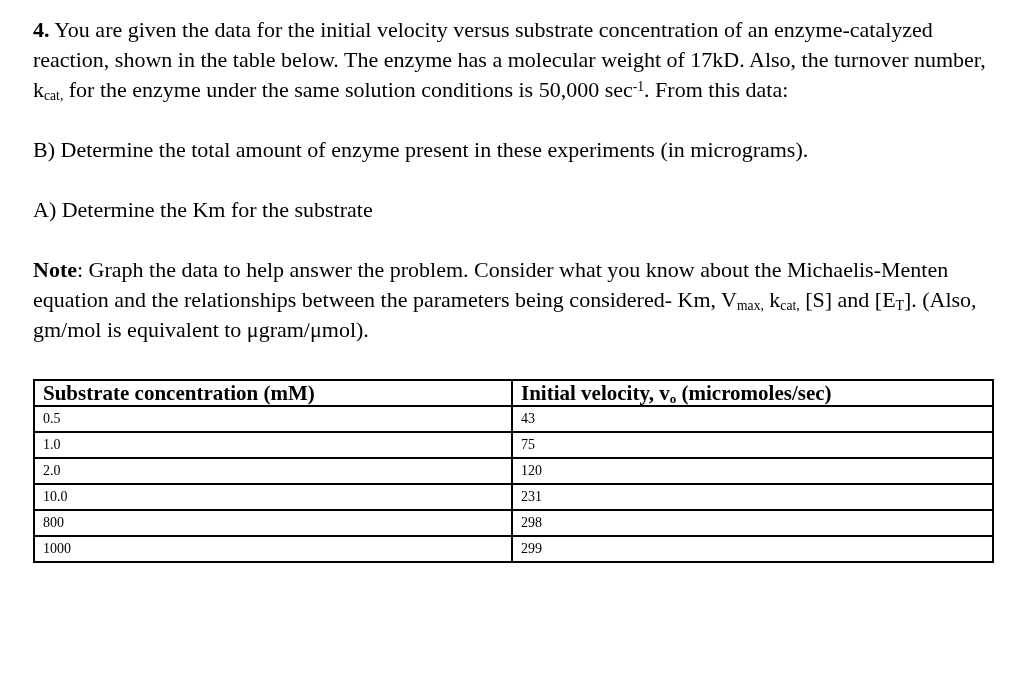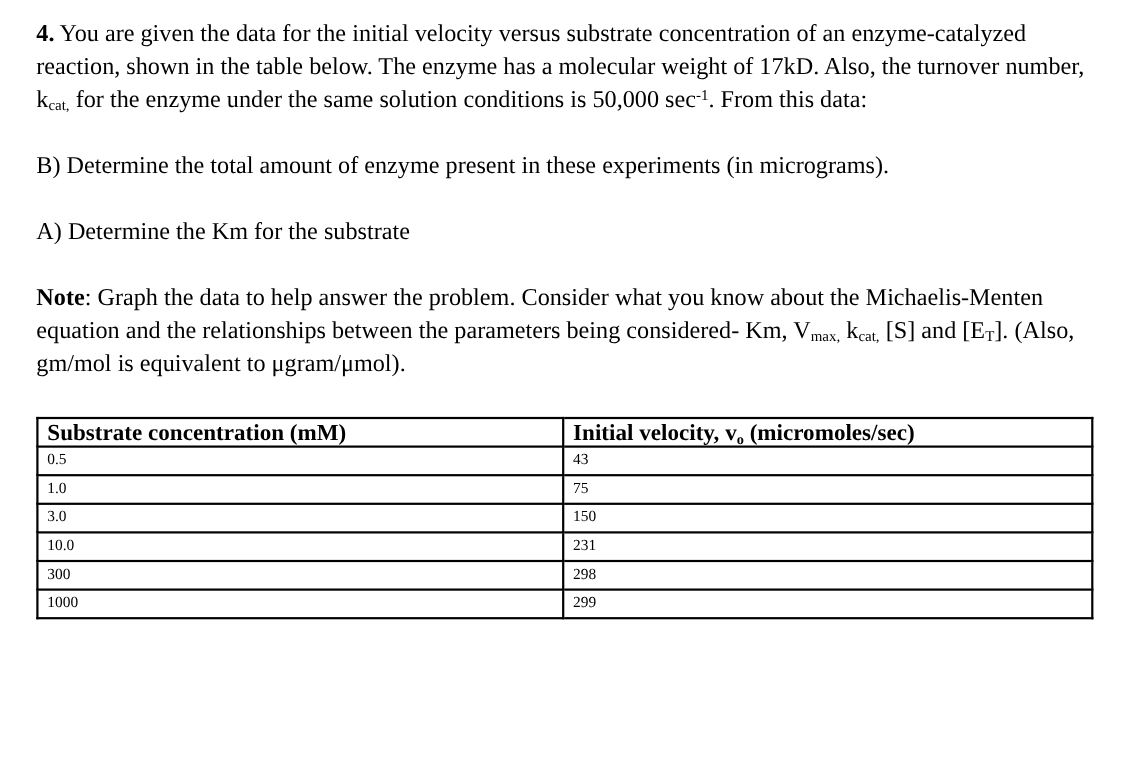--- a/index.html
+++ b/index.html
@@ -100,29 +100,29 @@
       </tr>
       <tr>
         <td>0.5</td>
         <td>43</td>
       </tr>
       <tr>
         <td>1.0</td>
         <td>75</td>
       </tr>
       <tr>
-        <td>3.0</td>
-        <td>150</td>
+        <td>2.0</td>
+        <td>120</td>
       </tr>
       <tr>
         <td>10.0</td>
         <td>231</td>
       </tr>
       <tr>
-        <td>300</td>
+        <td>800</td>
         <td>298</td>
       </tr>
       <tr>
         <td>1000</td>
         <td>299</td>
       </tr>
     </tbody>
   </table>
 
 </div>

